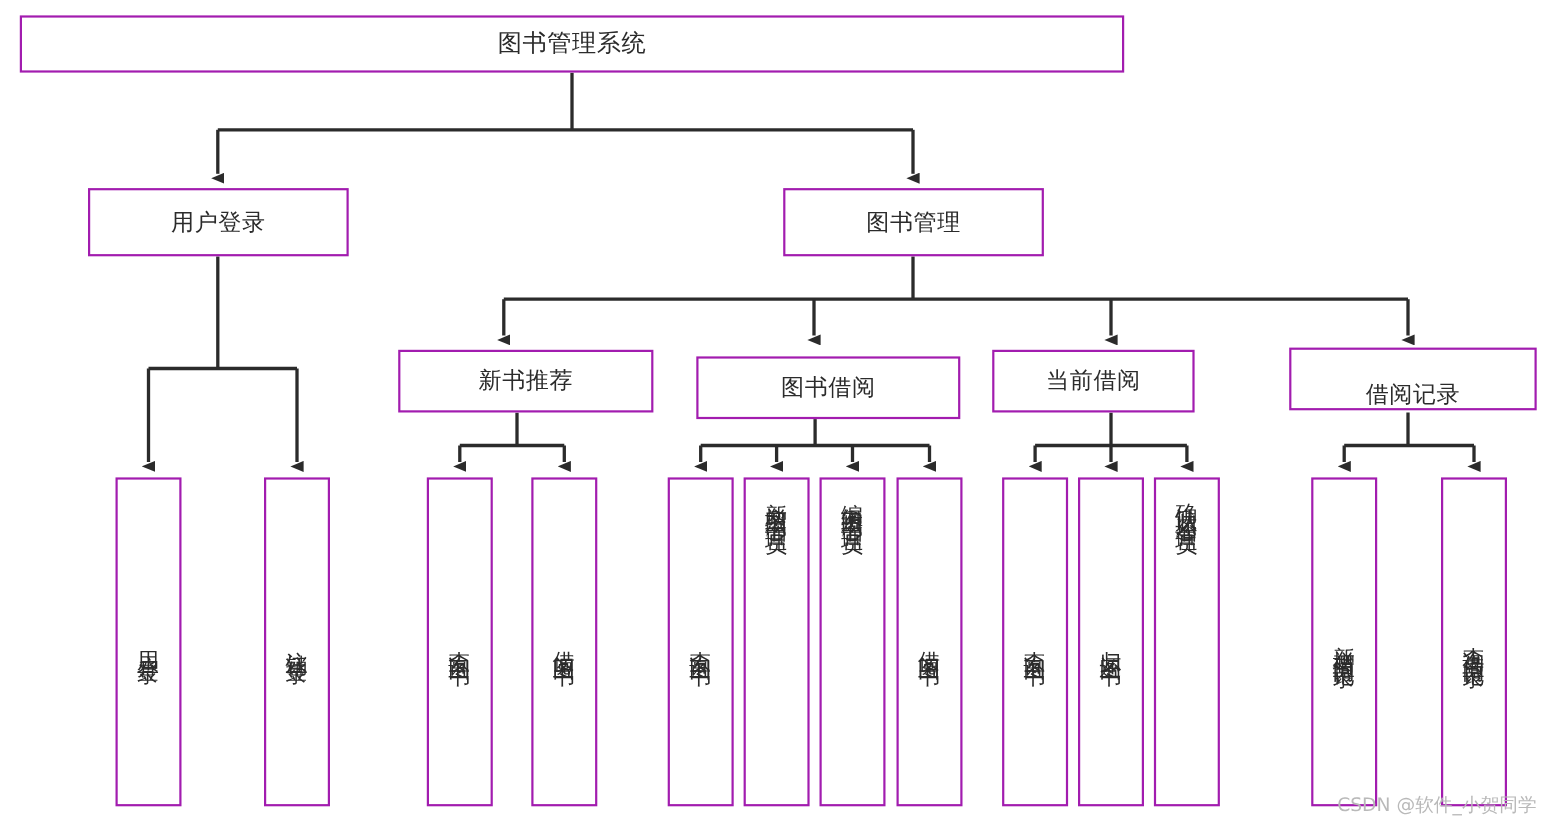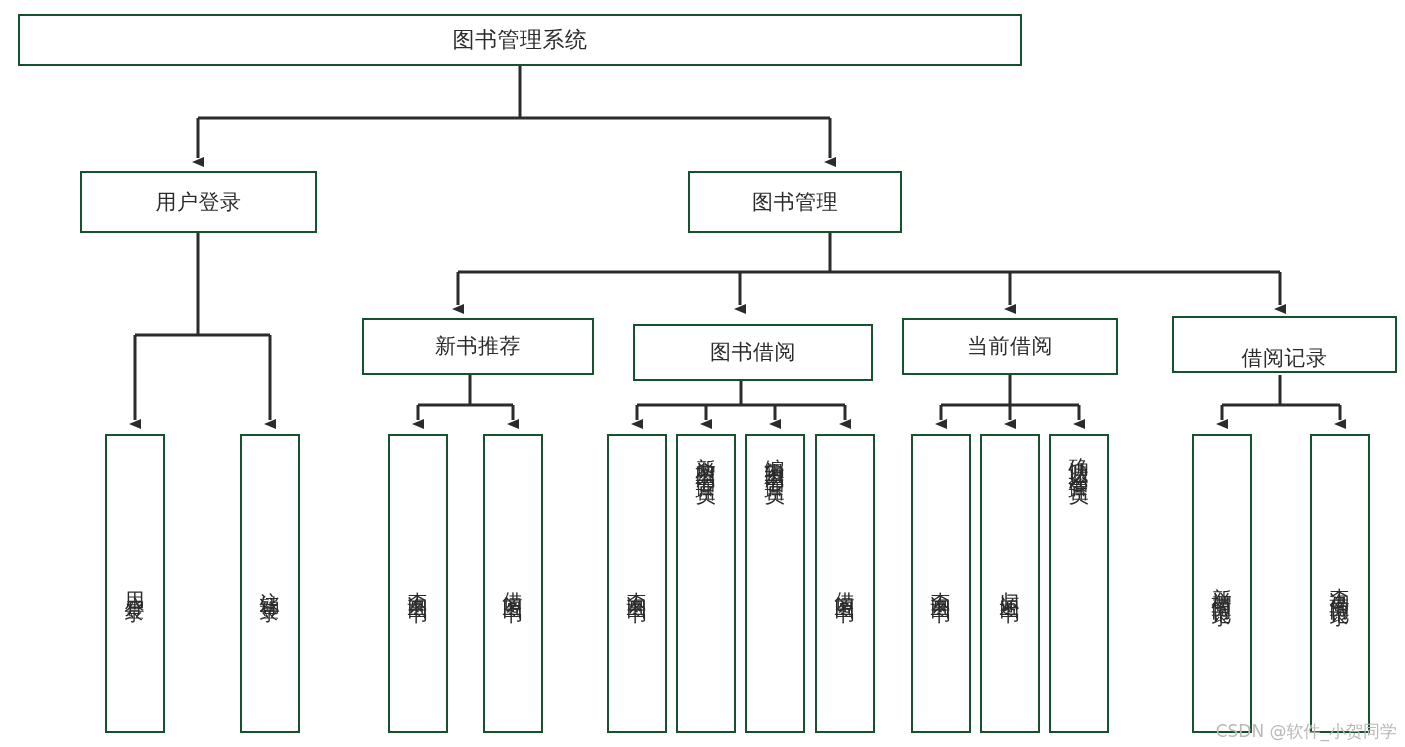--- a/index.html
+++ b/index.html
@@ -24,21 +24,21 @@
     left: 0;
     top: 0;
     width: 1405px;
     height: 747px;
   }
   
   .node {
     position: absolute;
     box-sizing: border-box;
     background: #ffffff;
-    border: 2px solid #14532d;
+    border: 2px solid #a21caf;
     display: flex;
     align-items: center;
     justify-content: center;
     z-index: 2;
   }
   .node-label {
     color: #2b2b2b;
     line-height: 1.18;
     text-align: center;
     white-space: nowrap;
@@ -138,31 +138,31 @@
     </g>
   </svg>
 
   <div class="node horiz root" style="left:18px; top:14px; width:1004px; height:52px;">
     <span class="node-label">图书管理系统</span>
   </div>
 
   <div class="node horiz" style="left:80px; top:171px; width:237px; height:62px;">
     <span class="node-label">用户登录</span>
   </div>
-  <div class="node horiz" style="left:688px; top:171px; width:214px; height:62px;">
+  <div class="node horiz" style="left:712px; top:171px; width:237px; height:62px;">
     <span class="node-label">图书管理</span>
   </div>
 
   <div class="node horiz" style="left:362px; top:318px; width:232px; height:57px;">
     <span class="node-label">新书推荐</span>
   </div>
   <div class="node horiz" style="left:633px; top:324px; width:240px; height:57px;">
     <span class="node-label">图书借阅</span>
   </div>
-  <div class="node horiz" style="left:902px; top:318px; width:216px; height:57px;">
+  <div class="node horiz" style="left:902px; top:318px; width:184px; height:57px;">
     <span class="node-label">当前借阅</span>
   </div>
   <div class="node horiz" style="left:1172px; top:316px; width:225px; height:57px;align-items:flex-end;">
     <span class="node-label">借阅记录</span>
   </div>
 
   <div class="node vert centered" style="left:105px; top:434px; width:60px; height:299px;">
     <span class="node-label">用户登录</span>
   </div>
   <div class="node vert centered" style="left:240px; top:434px; width:60px; height:299px;">

